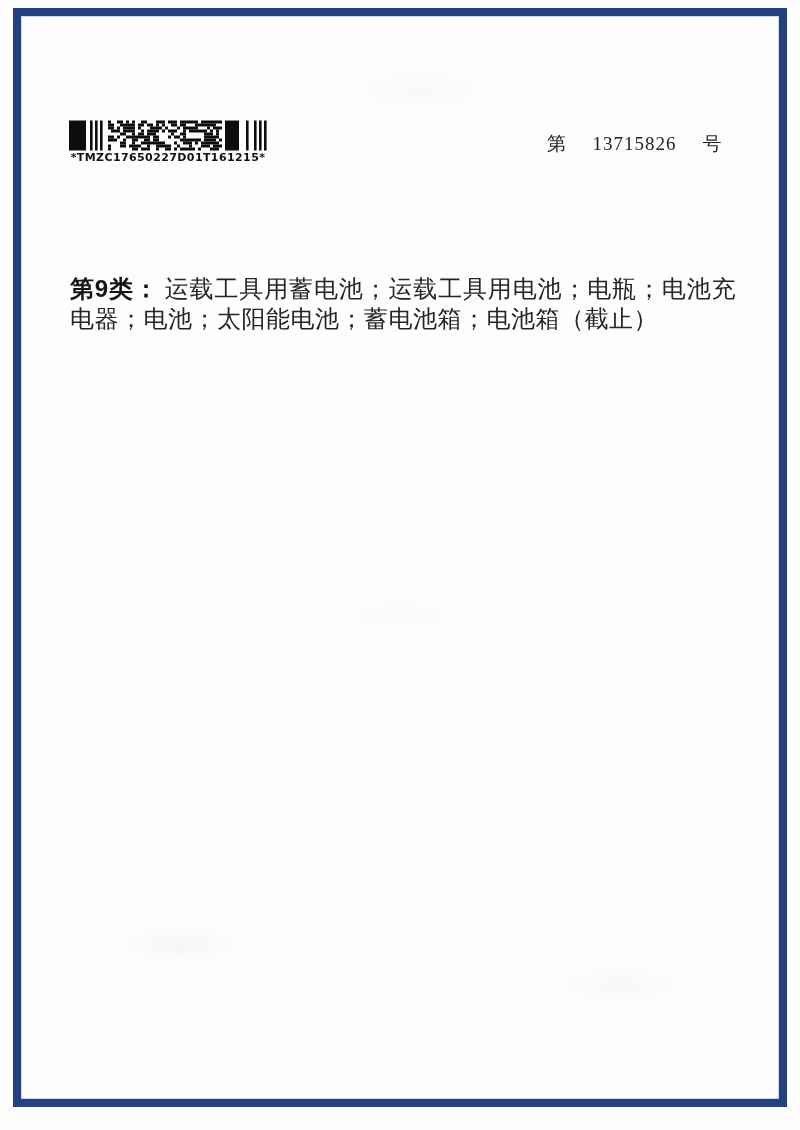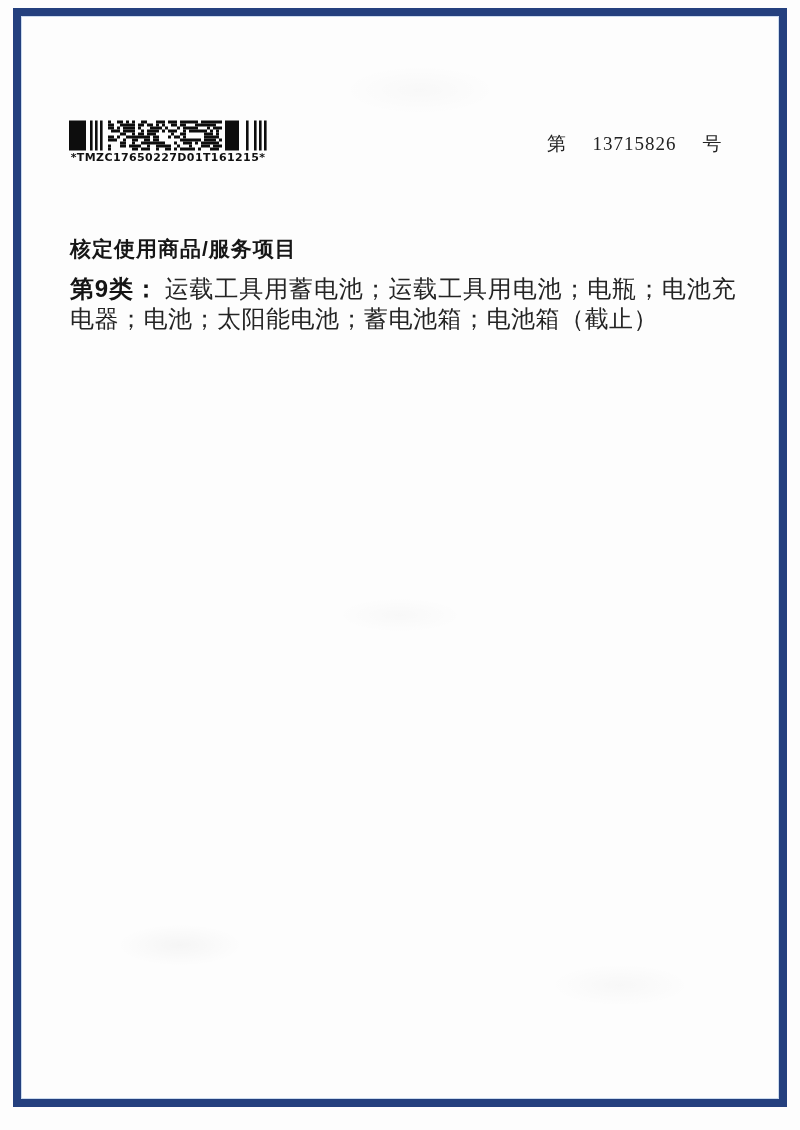--- a/index.html
+++ b/index.html
@@ -336,19 +336,18 @@
       </svg>
     <div class="barcode-caption">*TMZC17650227D01T161215*</div>
   </div>
 
   <div class="reg-number">
     <span>第</span>
     <span class="num">13715826</span>
     <span>号</span>
   </div>
 
-  <div class="section-heading">核定使用商品/服务项目</div>
 
   <div class="goods-paragraph">
     <span class="class-label">第9类：</span><span>运载工具用蓄电池；运载工具用电池；电瓶；电池充电器；电池；太阳能电池；蓄电池箱；电池箱（截止）</span>
   </div>
 
 </div>
 
 </body></html>

